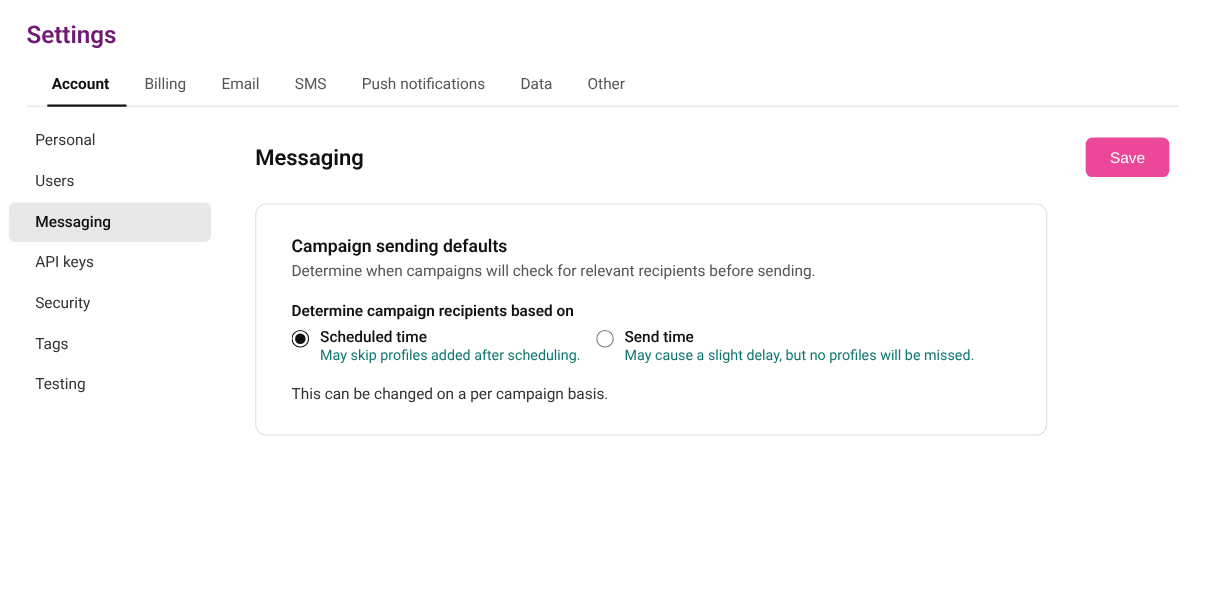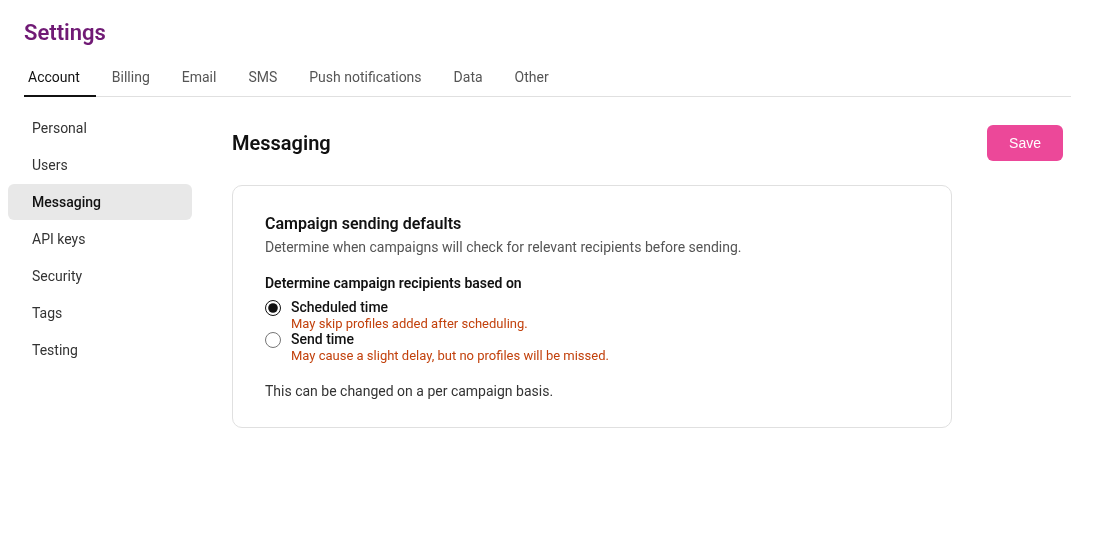--- a/index.html
+++ b/index.html
@@ -45,22 +45,23 @@
       margin-bottom: -1px;
       white-space: nowrap;
     }
 
     .top-nav-item:first-child {
       padding-left: 4px;
     }
 
     .top-nav-item.active {
       color: #111;
-      font-weight: 400;
+      font-weight: 700;
       border-bottom: 2px solid #111;
+      margin-left: 19px;
     }
 
     .main-layout {
       display: flex;
       height: calc(555px - 95px);
     }
 
     .sidebar {
       width: 200px;
       padding: 12px 0;
@@ -136,22 +137,22 @@
 
     .section-label {
       font-size: 14px;
       font-weight: 600;
       color: #111;
       margin-bottom: 8px;
     }
 
     .radio-group {
       display: flex;
-      flex-direction: column;
-      gap: 0;
+      flex-direction: row;
+      gap: 14px;
       margin-bottom: 20px;
     }
 
     .radio-option {
       display: flex;
       align-items: flex-start;
       gap: 10px;
       cursor: pointer;
     }
 
@@ -170,21 +171,21 @@
     }
 
     .radio-label {
       font-size: 14px;
       font-weight: 500;
       color: #111;
     }
 
     .radio-hint {
       font-size: 13px;
-      color: #c2410c;
+      color: #0f766e;
       margin-top: 1px;
     }
 
     .card-footer-note {
       font-size: 14px;
       color: #333;
     }
   </style>
 </head>
 <body>

